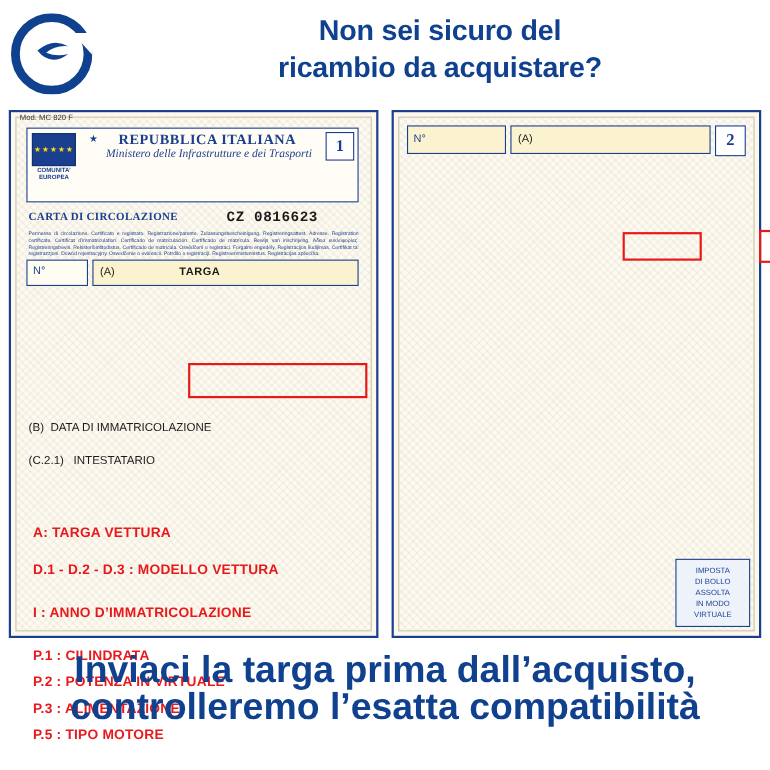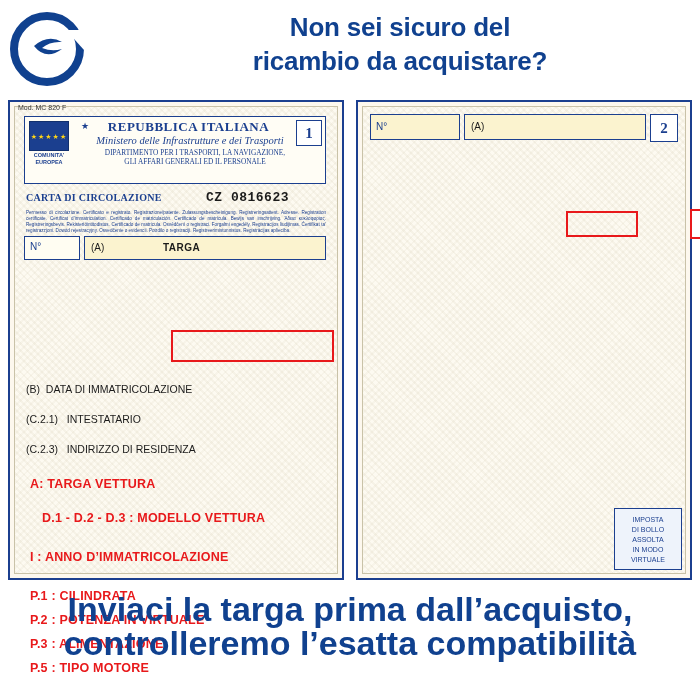--- a/index.html
+++ b/index.html
@@ -187,21 +187,20 @@
     <div class="eu-flag">
       <div class="eu-stars">★★★★★</div>
     </div>
     <div class="eu-label">
       <div>COMUNITA’</div>
       <div>EUROPEA</div>
     </div>
     <div class="ri-star">★</div>
     <div class="ri-title">REPUBBLICA ITALIANA</div>
     <div class="ministero">Ministero delle Infrastrutture e dei Trasporti</div>
-    <div class="dip">DIPARTIMENTO PER I TRASPORTI, LA NAVIGAZIONE,<br>GLI AFFARI GENERALI ED IL PERSONALE</div>
     <div class="sq1">1</div>
   </div>
 
   <div class="carta">CARTA DI CIRCOLAZIONE</div>
   <div class="cz">CZ 0816623</div>
   <div class="finestamp">Permesso di circolazione. Certificato e registrato. Registrazione/patente. Zulassungsbescheinigung. Registreringsattest. Adresse. Registration certificate. Certificat d’immatriculation. Certificado de matriculación. Certificado de matrícula. Bewijs van inschrijving. Άδεια κυκλοφορίας. Registreringsbevis. Rekisteriöintitodistus. Certificado de matrícula. Osvědčení o registraci. Forgalmi engedély. Registracijos liudijimas. Ćertifikat ta’ registrazzjoni. Dowód rejestracyjny. Osvedčenie o evidencii. Potrdilo o registraciji. Registreerimistunnistus. Registrācijas apliecība.</div>
 
   <div class="row-n">
     <div class="box-n">N°</div>
     <div class="box-targa">
@@ -210,26 +209,23 @@
     </div>
   </div>
   <div class="redbox" style="left:161px;top:228px;width:163px;height:32px;"></div>
 
   <div class="fieldline" style="left:16px;top:281px;text-align:right;">
     <span>(B)</span>&nbsp;&nbsp;<span>DATA DI IMMATRICOLAZIONE</span>
   </div>
   <div class="fieldline" style="left:16px;top:311px;">
     <span>(C.2.1)</span>&nbsp;&nbsp;&nbsp;<span>INTESTATARIO</span>
   </div>
-  <div class="fieldline" style="left:16px;top:341px;">
-    <span>(C.2.3)</span>&nbsp;&nbsp;&nbsp;<span>INDIRIZZO DI RESIDENZA</span>
-  </div>
 
   <div class="redtext" style="left:20px;top:375px;">A: TARGA VETTURA</div>
-  <div class="redtext" style="left:20px;top:409px;margin-left:12px;">D.1 - D.2 - D.3 : MODELLO VETTURA</div>
+  <div class="redtext" style="left:20px;top:409px;">D.1 - D.2 - D.3 : MODELLO VETTURA</div>
   <div class="redtext" style="left:20px;top:448px;">I : ANNO D’IMMATRICOLAZIONE</div>
   <div class="redtext" style="left:20px;top:487px;">P.1 : CILINDRATA</div>
   <div class="redtext" style="left:20px;top:511px;">P.2 : POTENZA IN VIRTUALE</div>
   <div class="redtext" style="left:20px;top:535px;">P.3 : ALIMENTAZIONE</div>
   <div class="redtext" style="left:20px;top:559px;">P.5 :  TIPO MOTORE</div>
 </div>
 
 <div class="doc doc-right">
   <div class="paper"></div>
 

